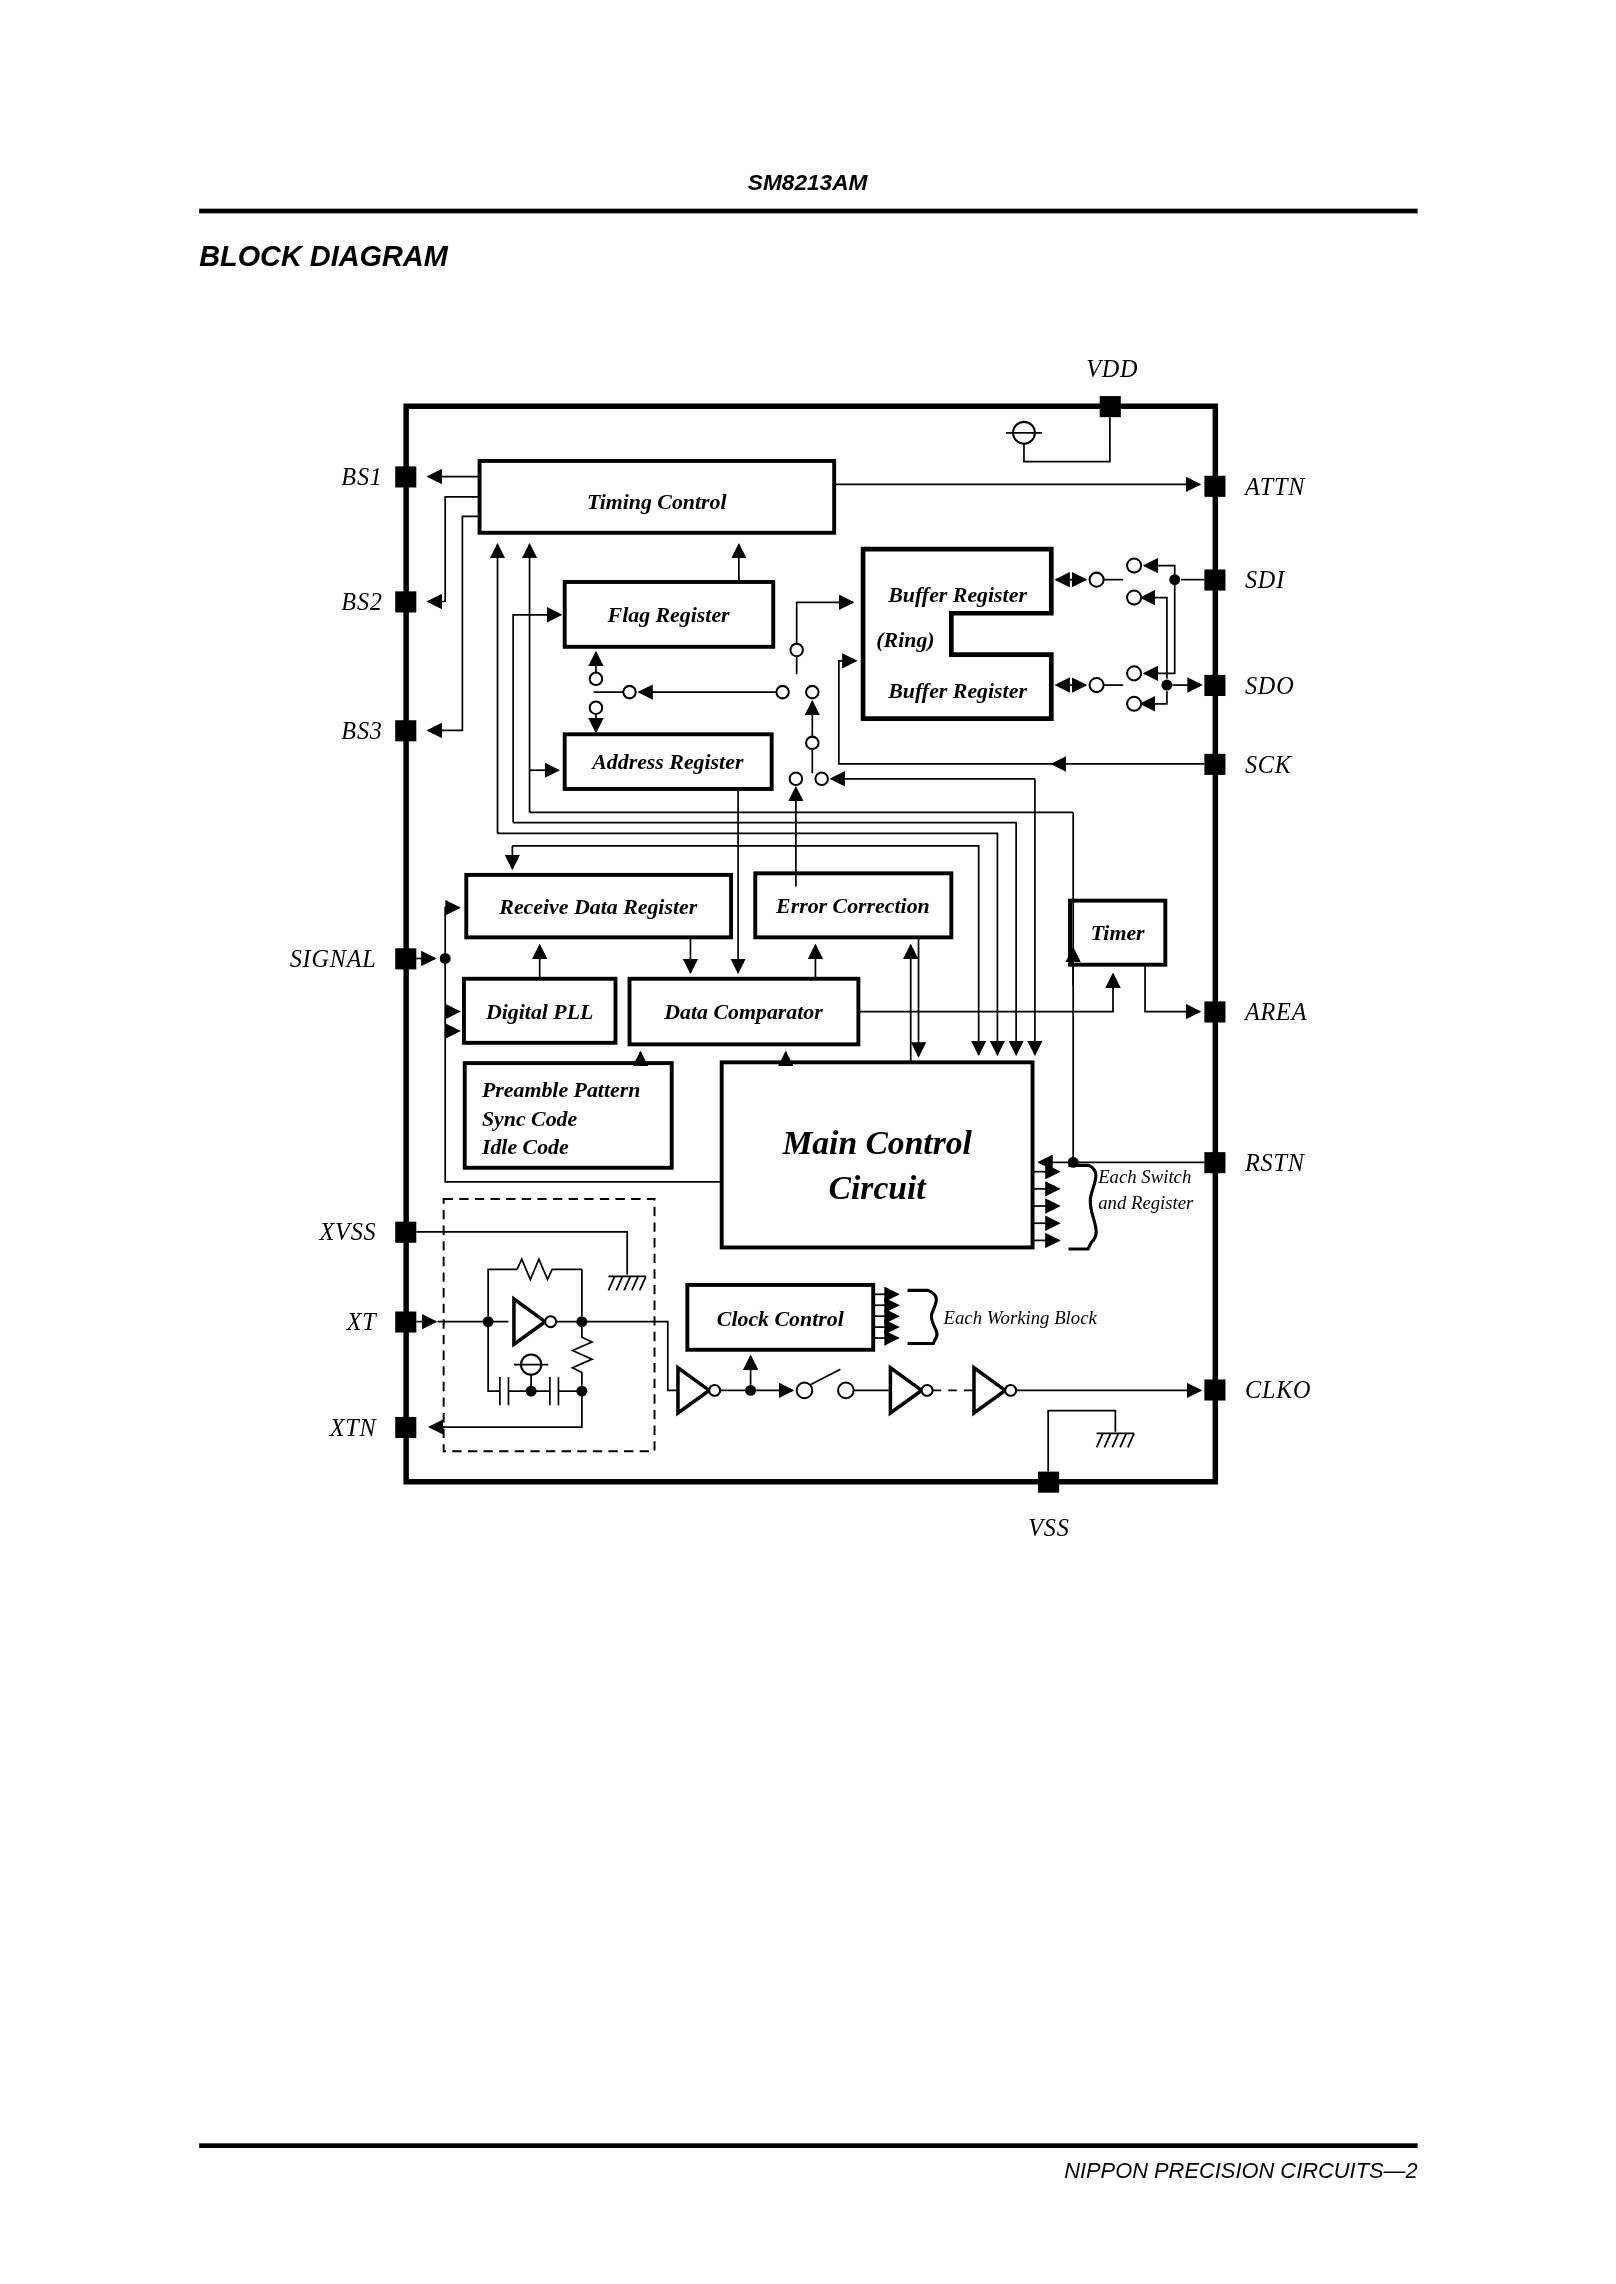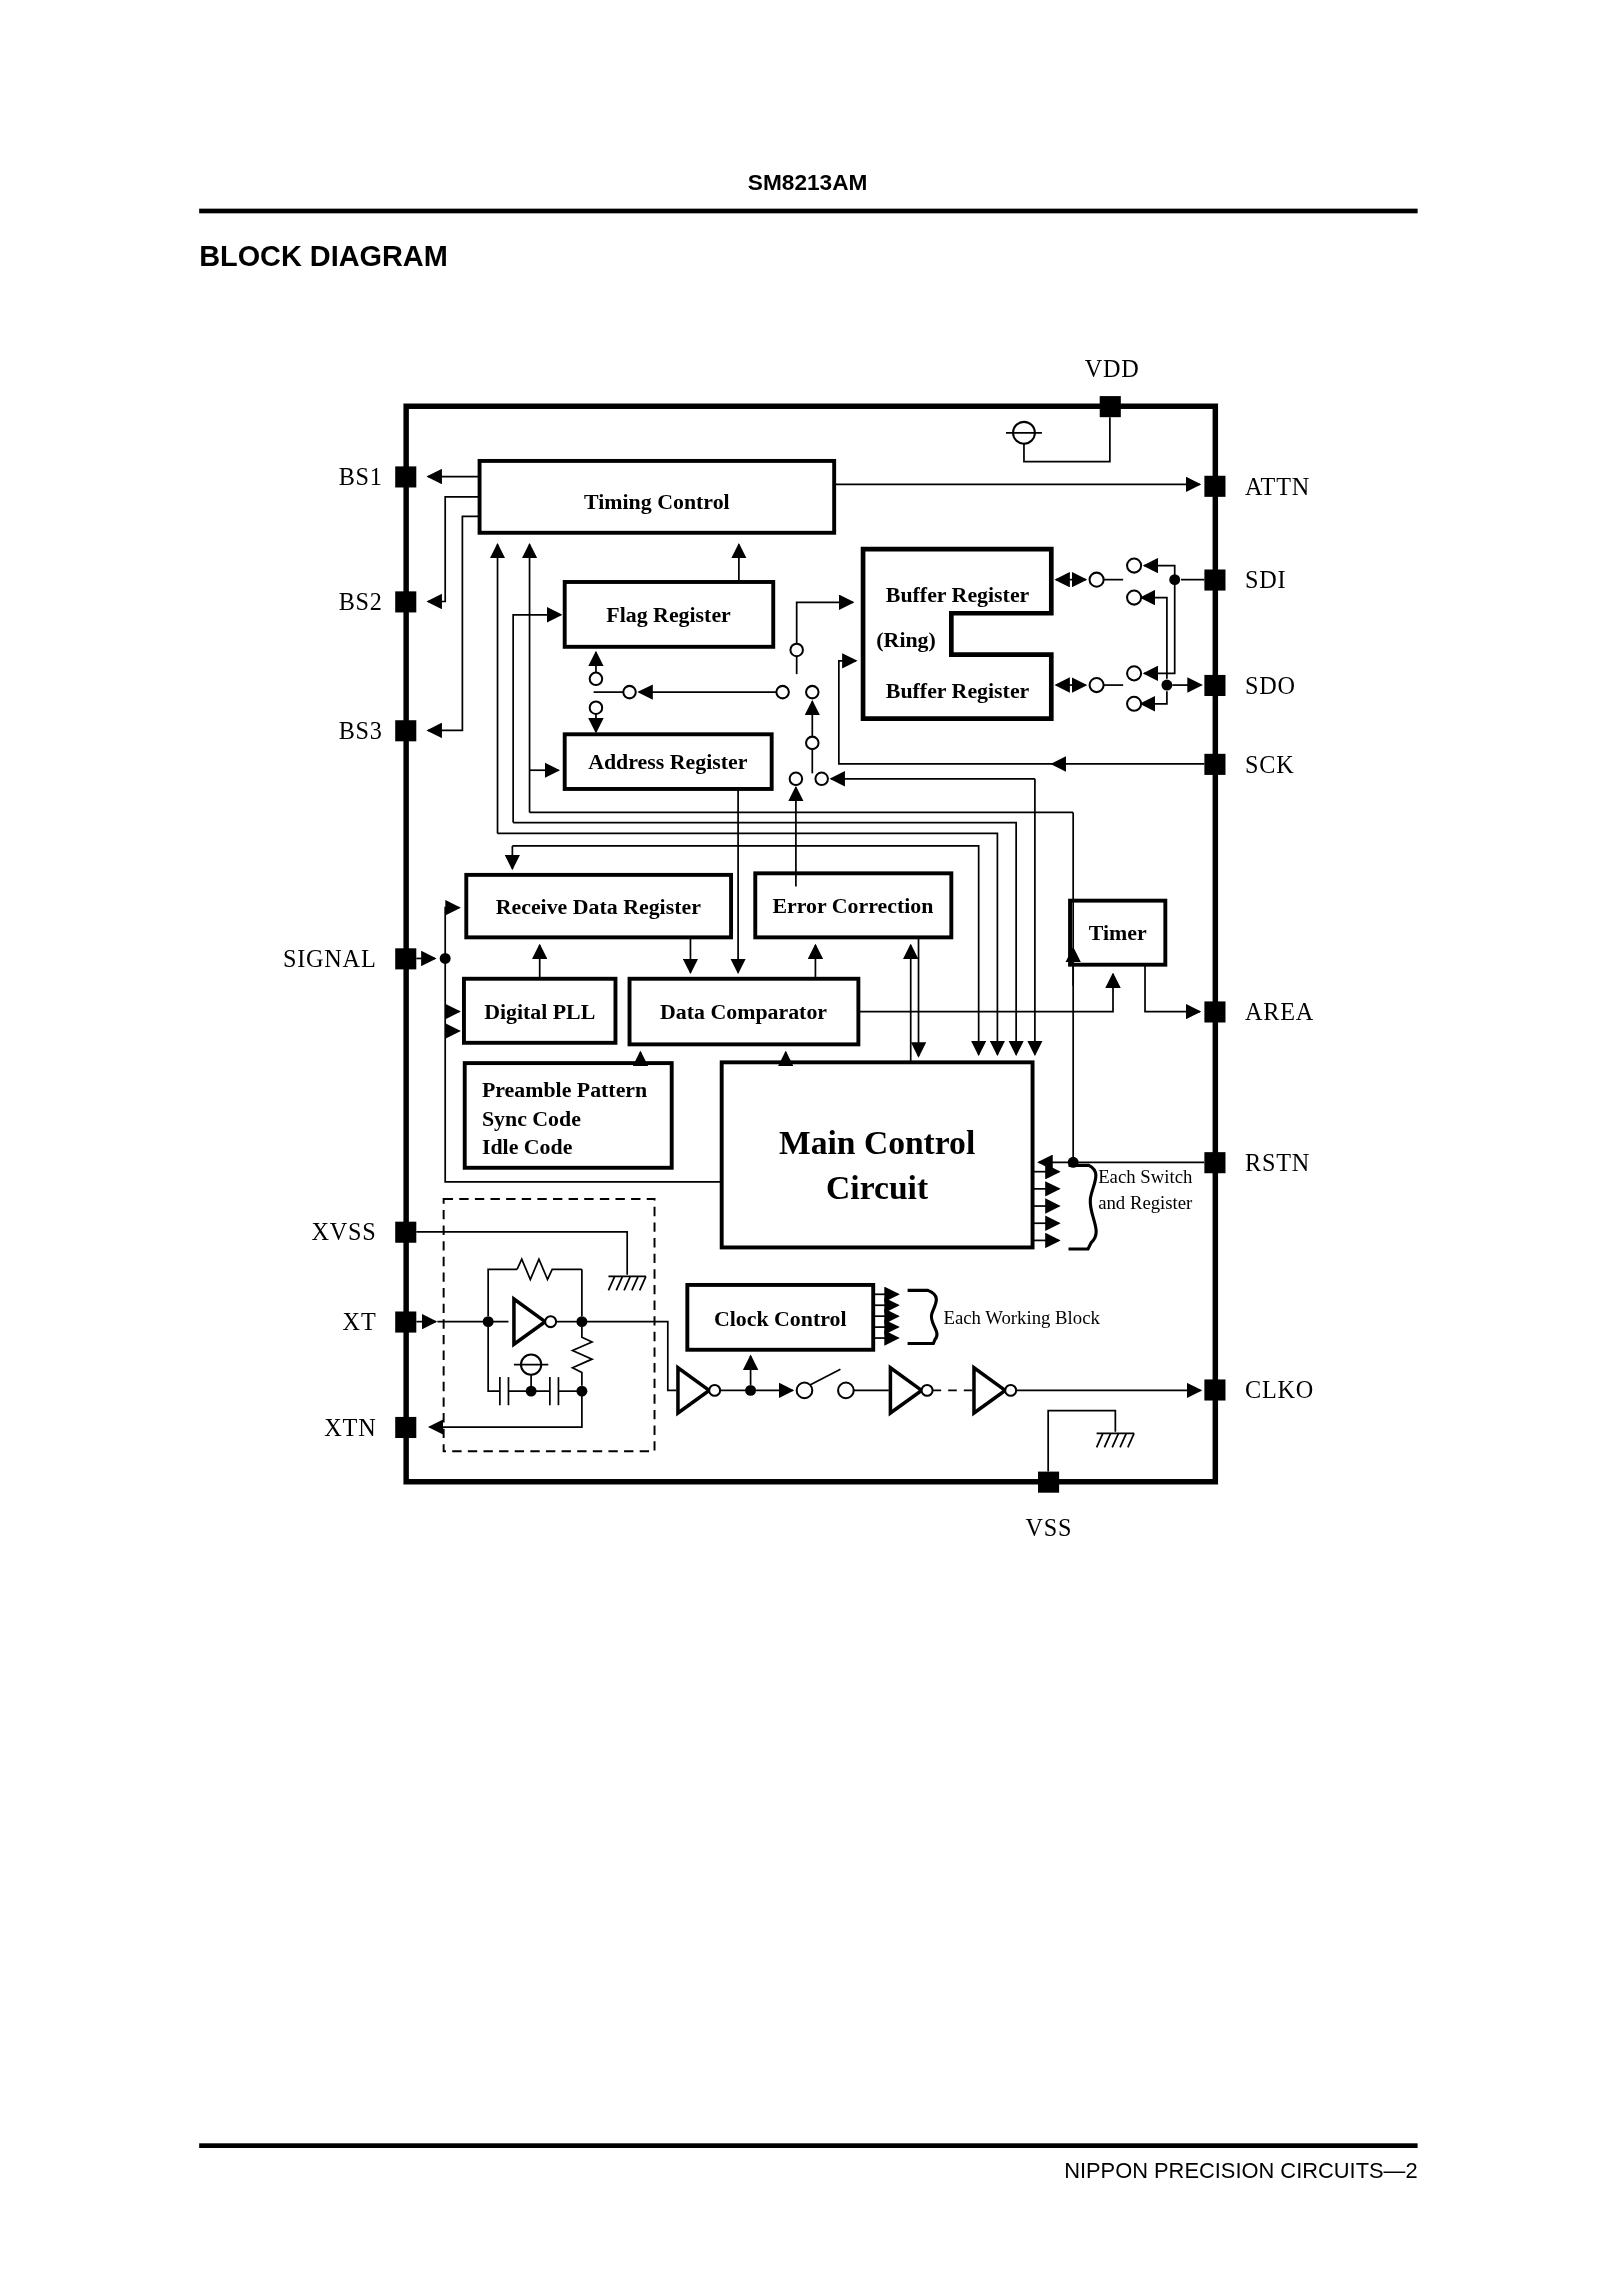--- a/index.html
+++ b/index.html
@@ -1,16 +1,16 @@
 <!DOCTYPE html>
 <html style="font-size:12.5px"><head>
 <meta charset="utf-8">
 <style>
   html,body{margin:0;padding:0;background:#ffffff;}
-  .page{width:1616px;height:2284px;background:#fff;position:relative;font-family:"Liberation Serif","DejaVu Serif",serif;}
+  .page{width:1616px;height:2284px;background:#fff;position:relative;font-family:"Liberation Serif","DejaVu Serif",serif;font-style:italic;}
   svg{display:block;}
   text{fill:#000;}
   .hdr{font-family:"Liberation Sans","DejaVu Sans",sans-serif;font-weight:bold;font-size:29px;}
   .ttl{font-family:"Liberation Sans","DejaVu Sans",sans-serif;font-weight:bold;font-size:37px;}
   .ftr{font-family:"Liberation Sans","DejaVu Sans",sans-serif;font-weight:500;font-size:28px;}
   .blk{font-family:"Liberation Serif","DejaVu Serif",serif;font-weight:bold;font-size:28px;}
   .blk-big{font-family:"Liberation Serif","DejaVu Serif",serif;font-weight:bold;font-size:43px;}
   .pin{font-family:"Liberation Serif","DejaVu Serif",serif;font-size:31px;letter-spacing:1px;}
   .ann{font-family:"Liberation Serif","DejaVu Serif",serif;font-size:24px;}
   .w{stroke:#000;stroke-width:2.2;fill:none;}

